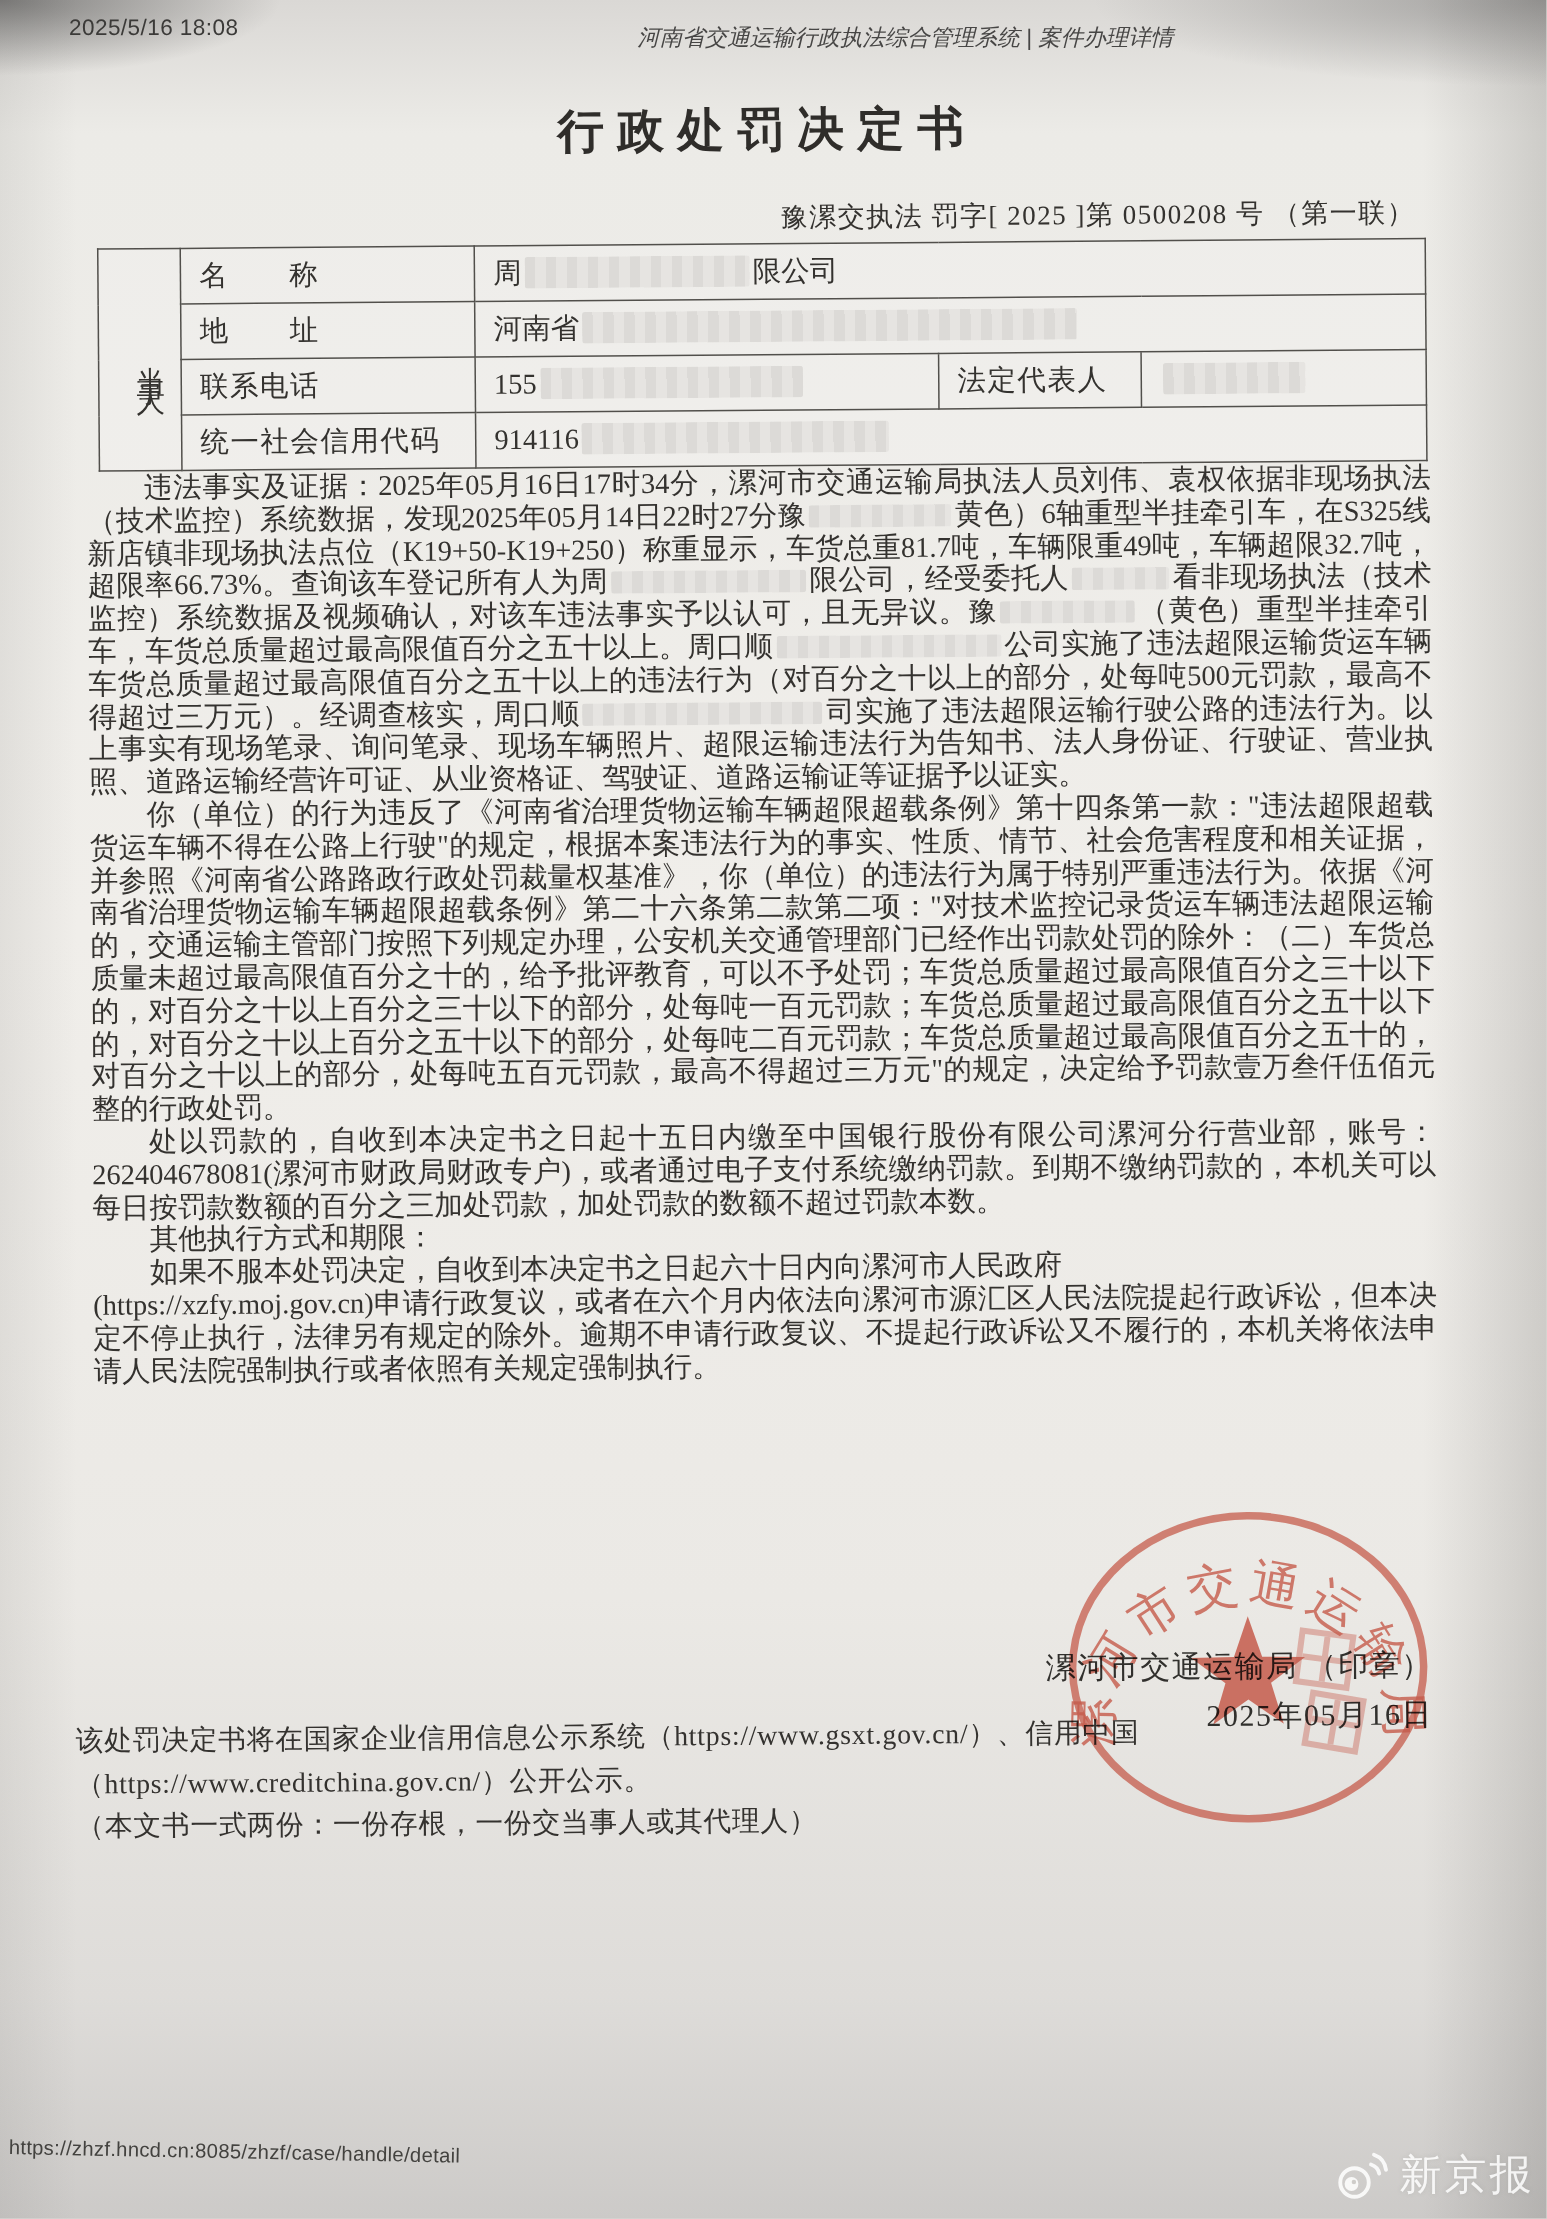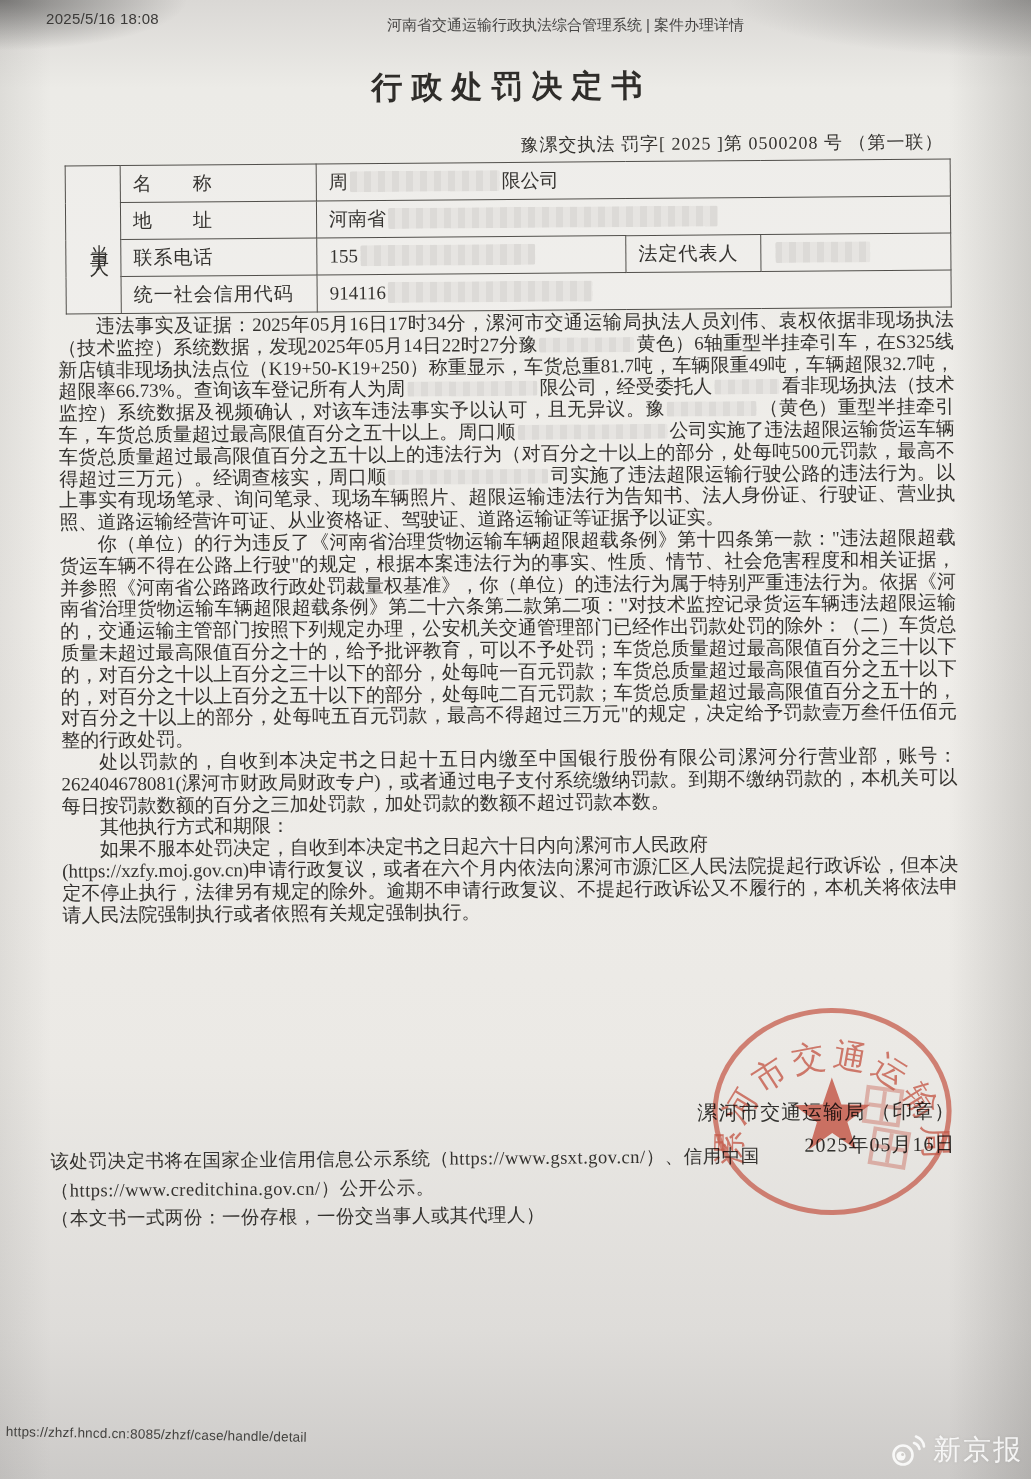--- a/index.html
+++ b/index.html
@@ -12,21 +12,21 @@
   .photo-bg{
     position:absolute;inset:0;
     background:
       radial-gradient(ellipse 260px 70px at 0% 0%, rgba(35,35,35,.50), transparent 72%),
       radial-gradient(ellipse 420px 80px at 100% 0%, rgba(70,70,70,.38), transparent 72%),
       linear-gradient(90deg, rgba(90,88,85,.10) 0%, transparent 5%, transparent 92%, rgba(80,78,75,.20) 100%),
       linear-gradient(180deg,#dad8d5 0%,#ecebe7 6%,#f0eeea 42%,#ebe9e5 72%,#dedcd9 90%,#cccac8 100%);
   }
   .statusbar{position:absolute;top:0;left:0;width:100%;height:40px;color:#3b3a38;padding-left:28px;}
   .ts{position:absolute;left:46px;top:10px;font-size:15px;letter-spacing:.3px;}
-  .systitle{position:absolute;left:50%;transform:translateX(-50%);margin-left:36px;top:16px;font-size:15px;white-space:nowrap;color:#474645;}
+  .systitle{position:absolute;left:50%;transform:translateX(-50%);margin-left:74px;top:16px;font-size:15px;white-space:nowrap;color:#474645;font-style:italic;}
   
   .doc{
     position:absolute;inset:0;
     transform:rotate(-0.45deg);transform-origin:50% 40%;
     font-family:"Liberation Serif","DejaVu Serif",serif;
     color:#34322f;
   }
   .doc-title{position:absolute;top:66px;left:0;width:100%;text-align:center;
     font-size:31px;font-weight:700;letter-spacing:9px;color:#2f2d2a;}
   .doc-number{position:absolute;top:133px;left:0;right:84px;text-align:right;font-size:18px;letter-spacing:1px;white-space:nowrap;}

